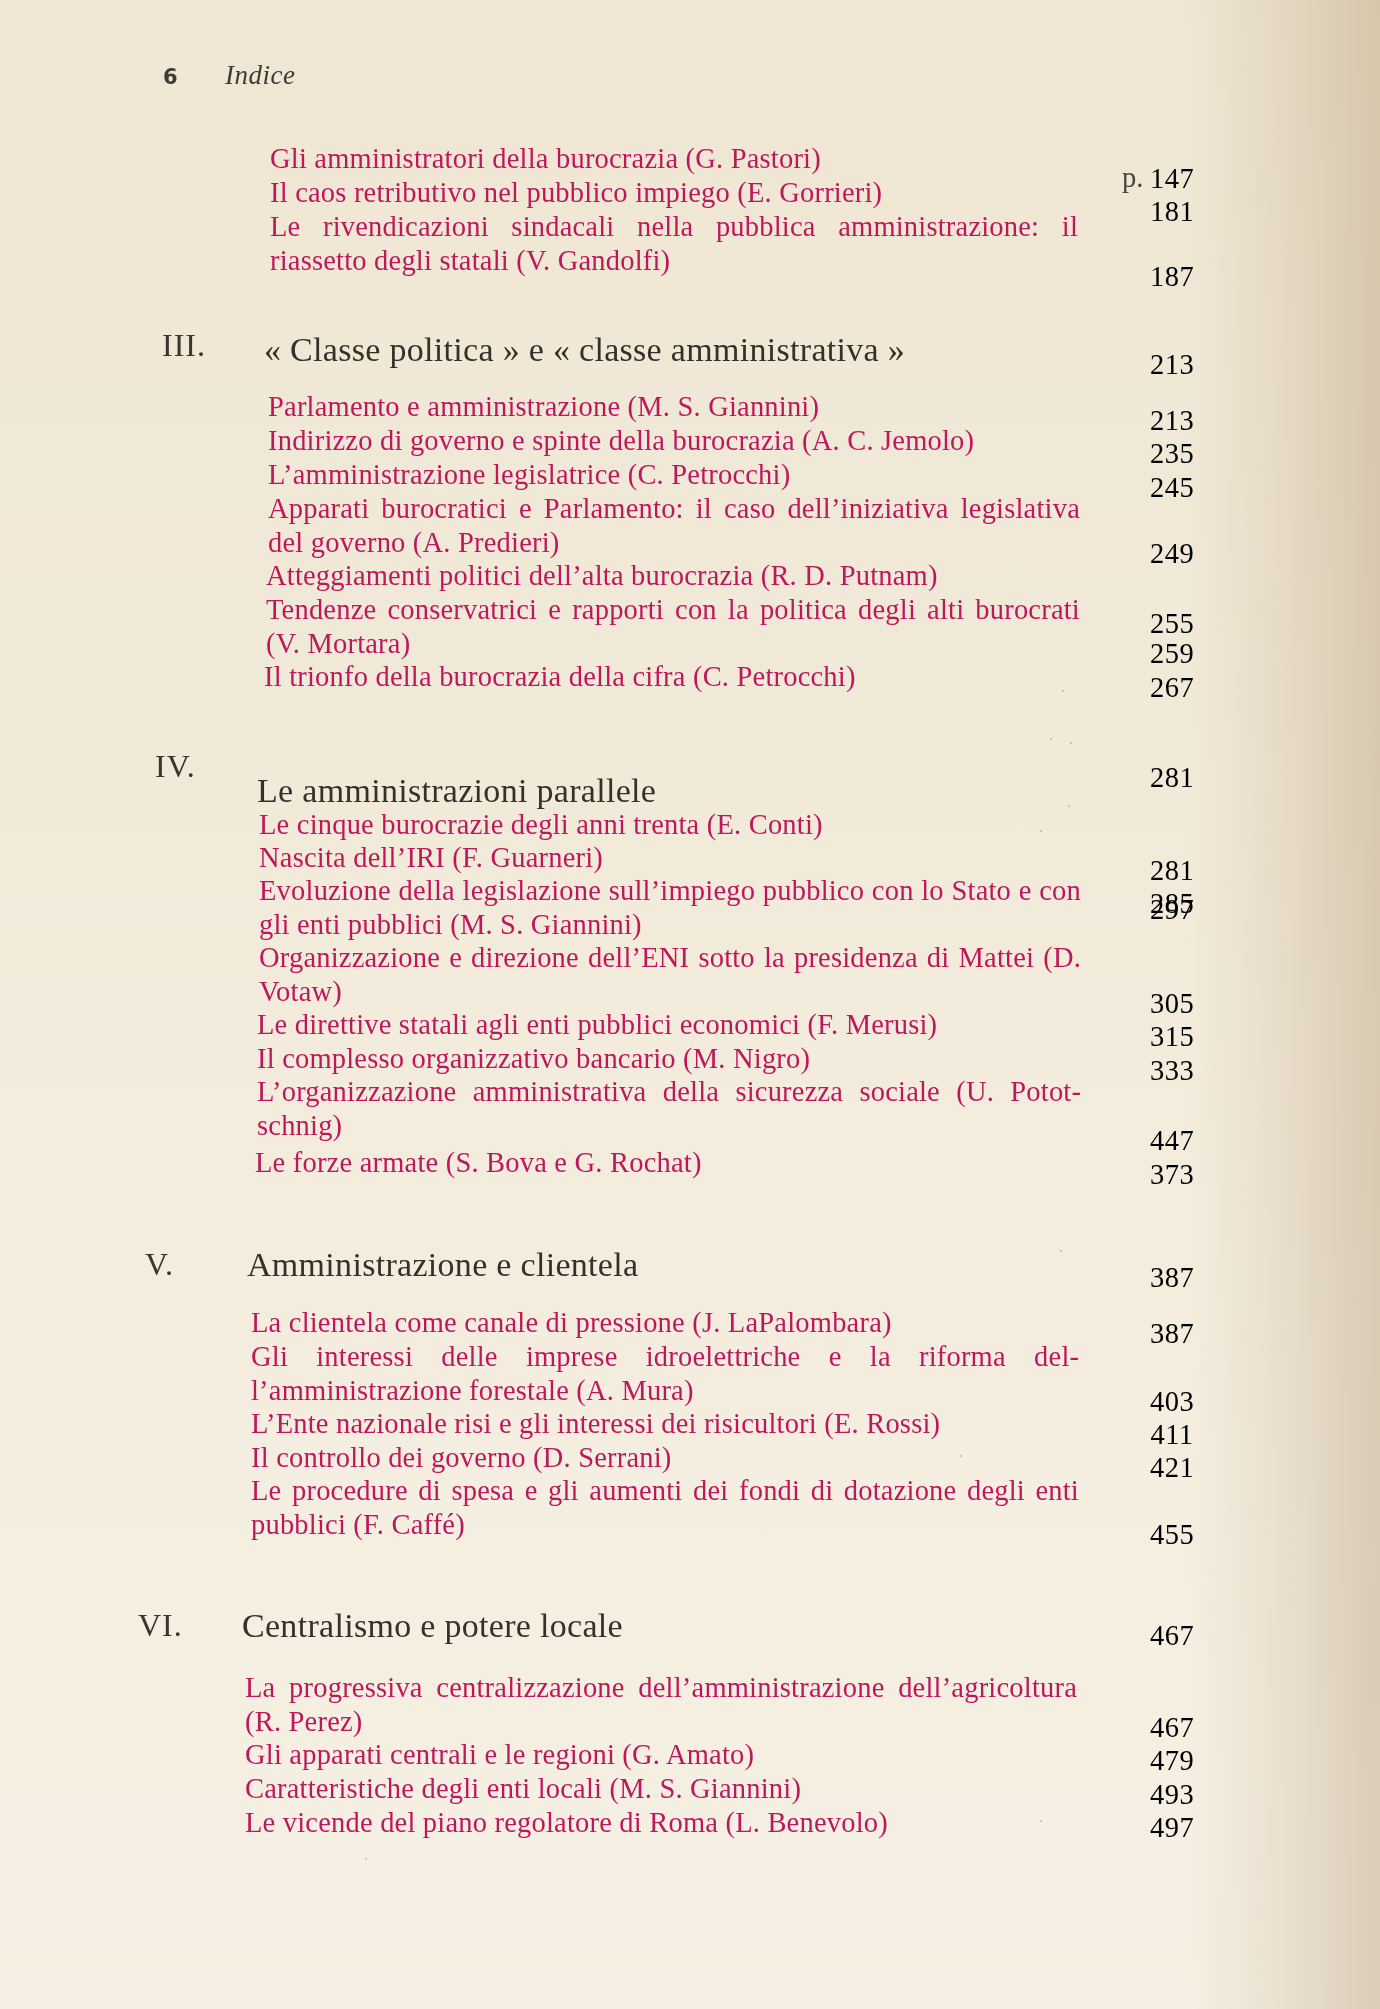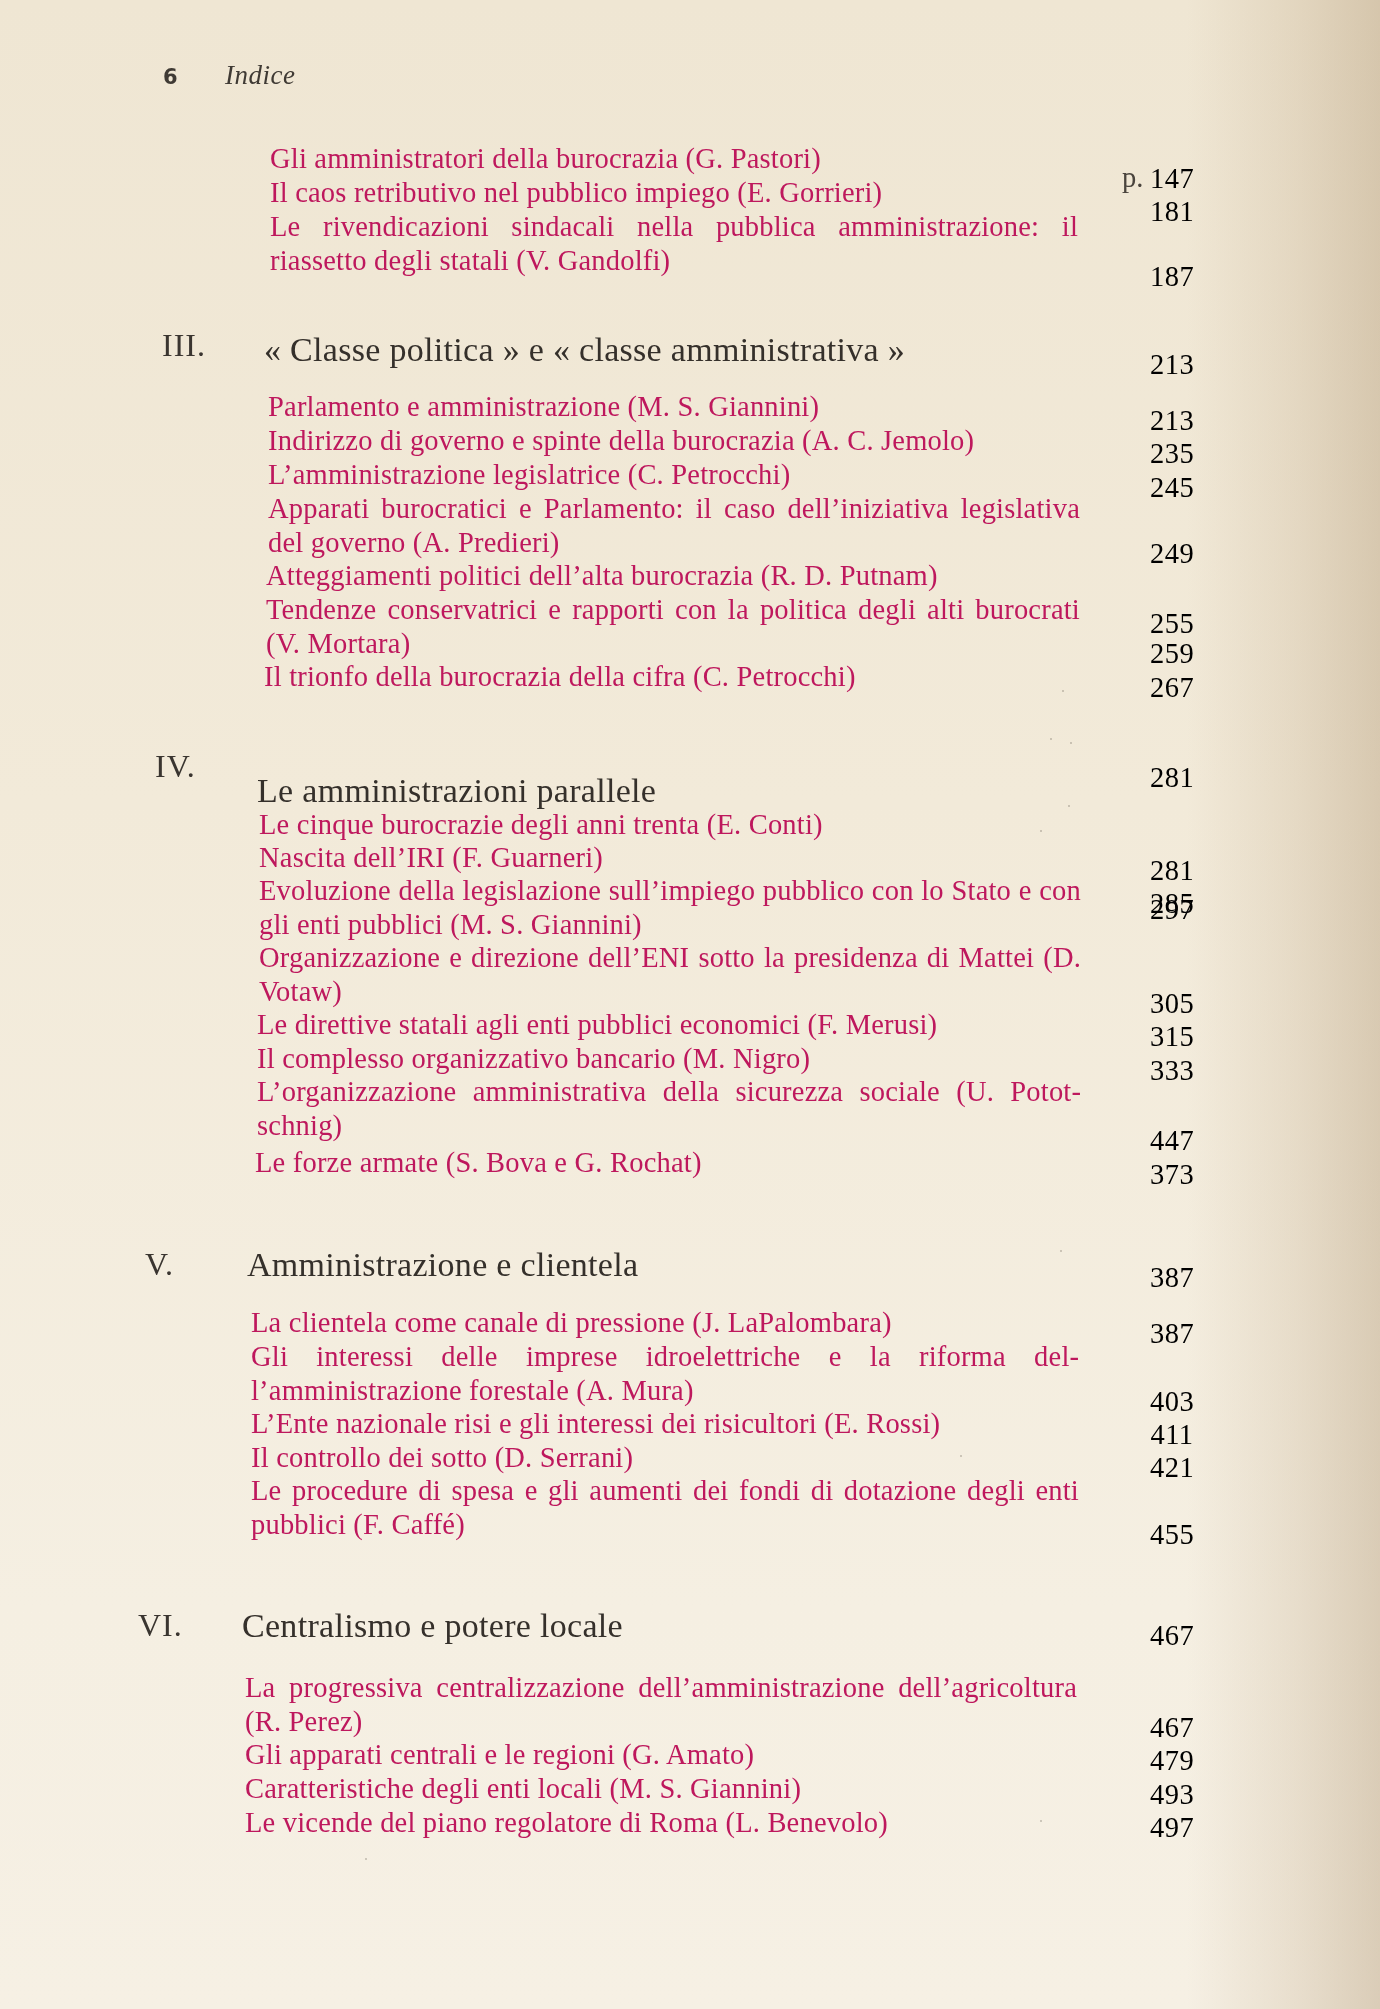--- a/index.html
+++ b/index.html
@@ -219,21 +219,21 @@
       <span class="text">Gli interessi delle imprese idroelettriche e la riforma del­l’amministrazione forestale (A. Mura)</span>
     </div>
     <span class="page-num" style="left:1127px; top:1386px;">403</span>
 
     <div class="entry" style="left:251px; top:1407px; width:828px;">
       <span class="text">L’Ente nazionale risi e gli interessi dei risicultori (E. Rossi)</span>
     </div>
     <span class="page-num" style="left:1127px; top:1419px;">411</span>
 
     <div class="entry" style="left:251px; top:1441px; width:828px;">
-      <span class="text">Il controllo dei sotto (D. Serrani)</span>
+      <span class="text">Il controllo dei governo (D. Serrani)</span>
     </div>
     <span class="page-num" style="left:1127px; top:1452px;">421</span>
 
     <div class="entry" style="left:251px; top:1474px; width:828px;">
       <span class="text">Le procedure di spesa e gli aumenti dei fondi di dotazione degli enti pubblici (F. Caffé)</span>
     </div>
     <span class="page-num" style="left:1127px; top:1519px;">455</span>
 
     <span class="chapter-num" style="left:138px; top:1607px;">VI.</span>
     <span class="chapter-title" style="left:242px; top:1607px;">Centralismo e potere locale</span>

